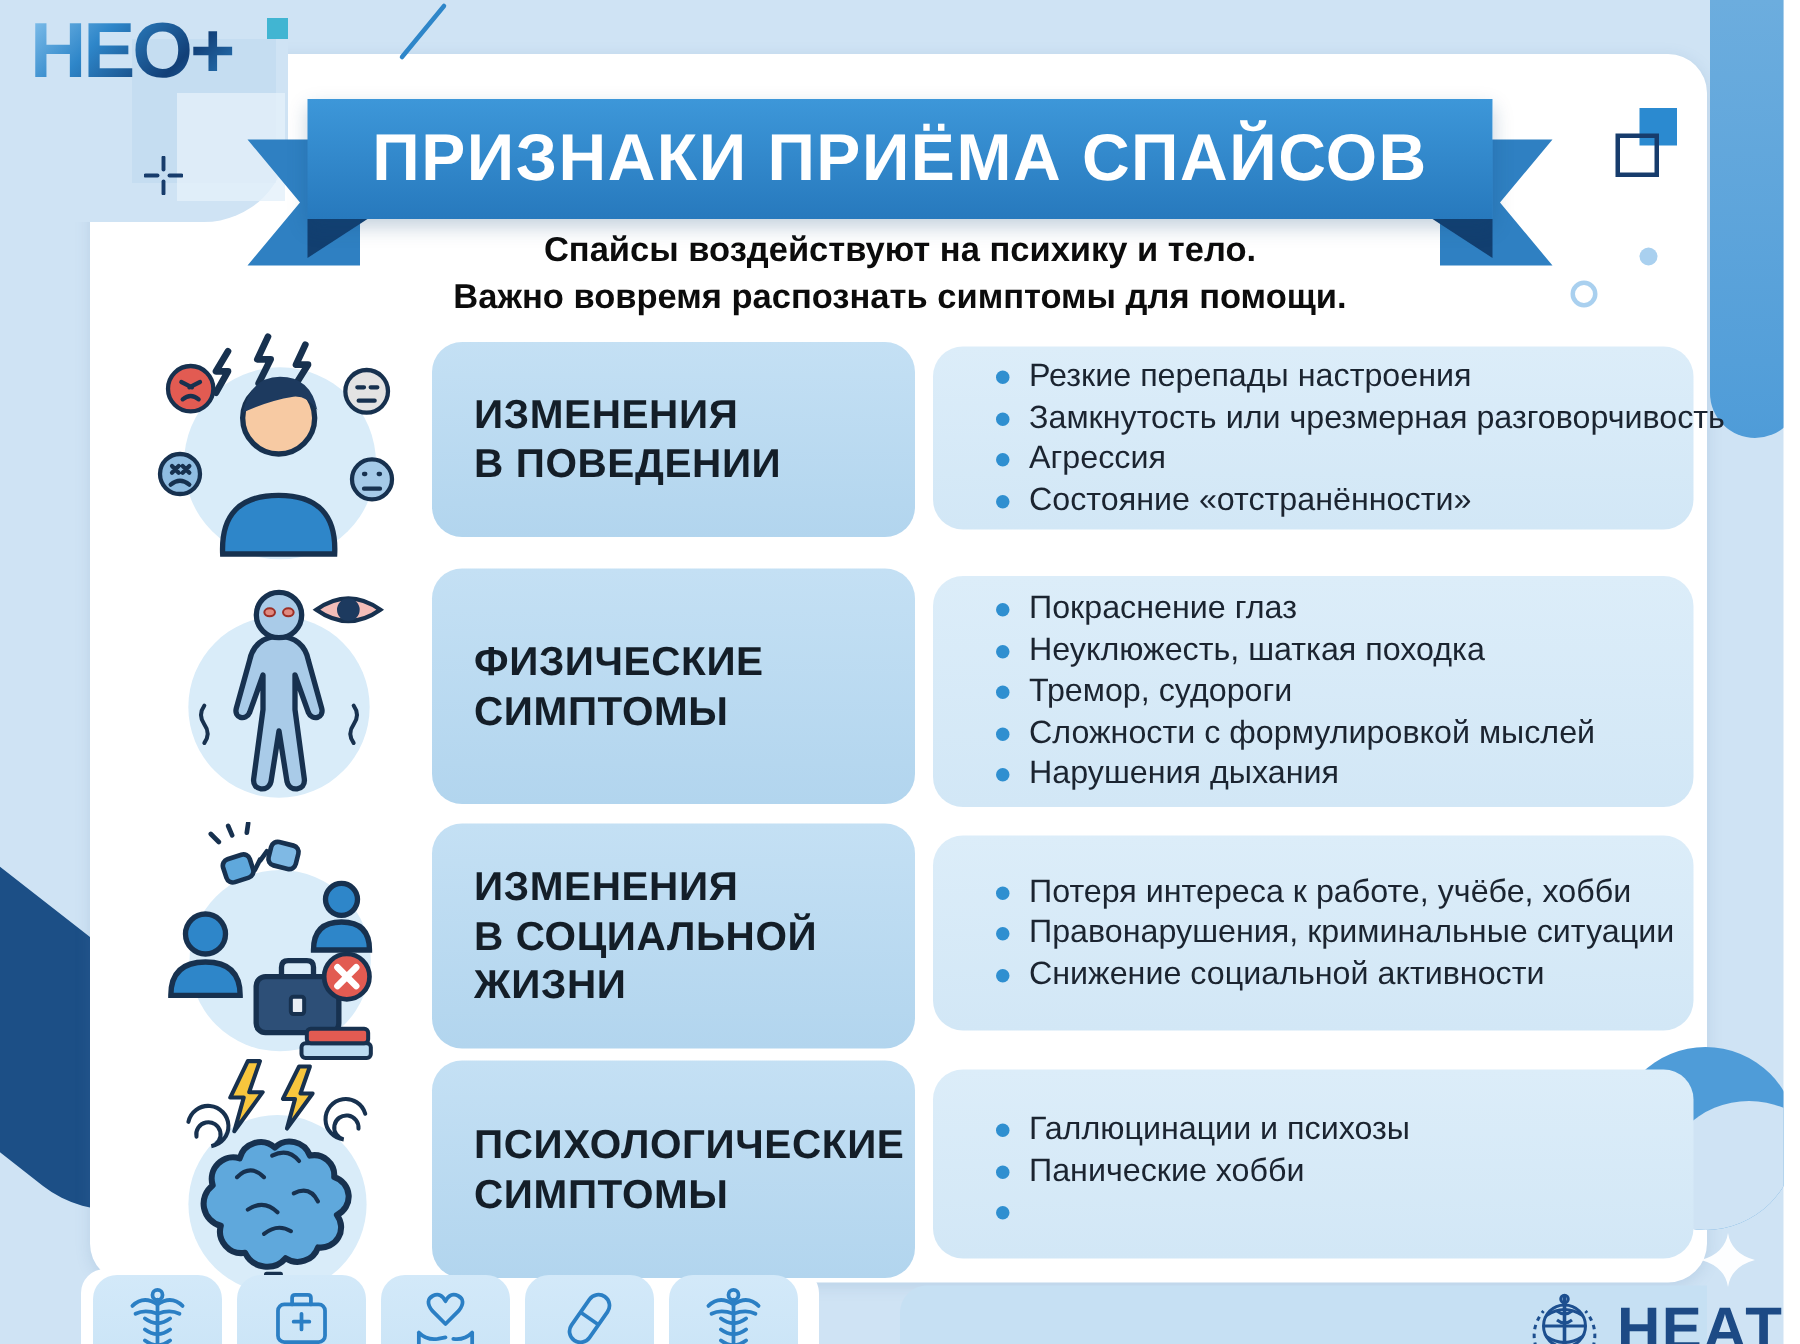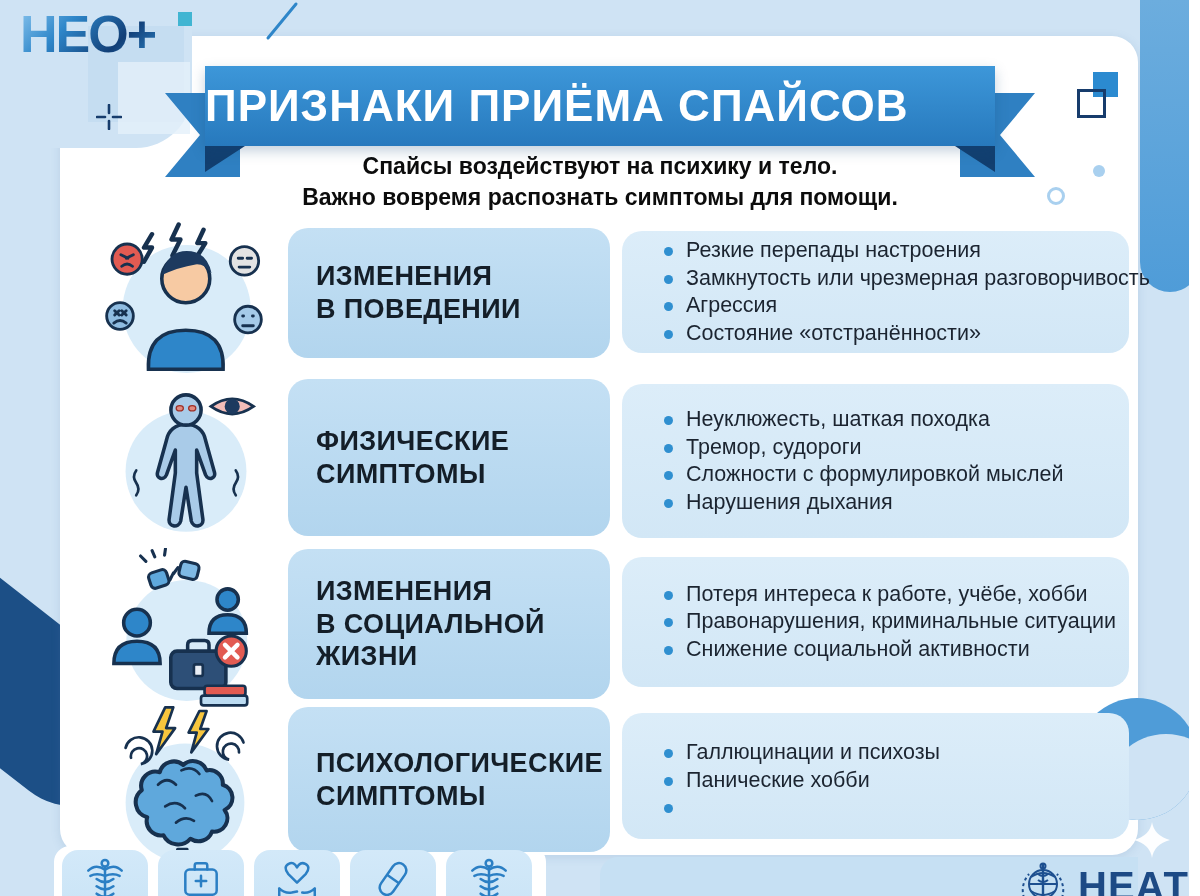--- a/index.html
+++ b/index.html
@@ -33,21 +33,21 @@
   .logo-text{position:absolute;left:20px;top:4px;font-size:52px;font-weight:900;letter-spacing:-2px;
     color:#1d5fa8;background:linear-gradient(135deg,#8ec8f0 0%,#2e86c9 35%,#123f77 70%,#2e86c9 100%);
     -webkit-background-clip:text;background-clip:text;-webkit-text-fill-color:transparent;}
   .teal-sq{position:absolute;left:178px;top:12px;width:14px;height:14px;background:#41b5d2;}
   .crosshair{position:absolute;left:96px;top:104px;width:26px;height:26px;}
 
   
   .ribbon-svg{position:absolute;left:150px;top:60px;width:900px;height:130px;z-index:4;}
   .ribbon-band{position:absolute;left:205px;top:66px;width:790px;height:80px;z-index:5;
     background:linear-gradient(180deg,#3d97d9,#2779bd);
-    display:flex;align-items:center;justify-content:flex-start;
+    display:flex;align-items:center;justify-content:center;
     box-shadow:0 5px 12px rgba(20,70,120,.25);}
   .ribbon-band h1{margin:0;color:#ffffff;font-size:44px;font-weight:800;letter-spacing:1px;white-space:nowrap;}
 
   
   .intro{position:absolute;left:150px;top:151px;width:900px;text-align:center;z-index:4;}
   .intro p{margin:0;font-size:23px;line-height:31px;font-weight:600;color:#0c0c0c;}
 
   
   .icon-wrap{position:absolute;z-index:3;}
   .i1{left:88px;top:220px;width:192px;height:160px;}
@@ -208,20 +208,24 @@
     </svg>
   </div>
   <div class="title-box t2">
     <h2>ФИЗИЧЕСКИЕ
 СИМПТОМЫ</h2>
   </div>
   <div class="list-box b2">
     <ul>
       <li>
           <span class="li-dot"></span>
+          <span class="li-text">Покраснение глаз</span>
+        </li>
+      <li>
+          <span class="li-dot"></span>
           <span class="li-text">Неуклюжесть, шаткая походка</span>
         </li>
       <li>
           <span class="li-dot"></span>
           <span class="li-text">Тремор, судороги</span>
         </li>
       <li>
           <span class="li-dot"></span>
           <span class="li-text">Сложности с формулировкой мыслей</span>
         </li>

